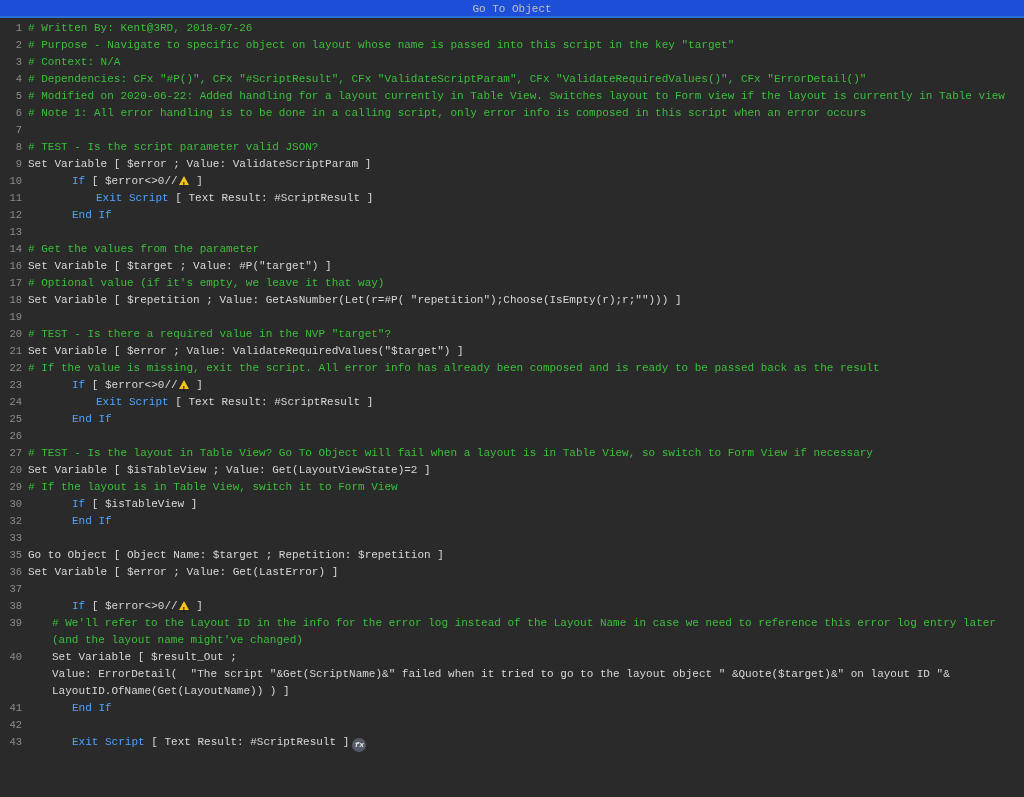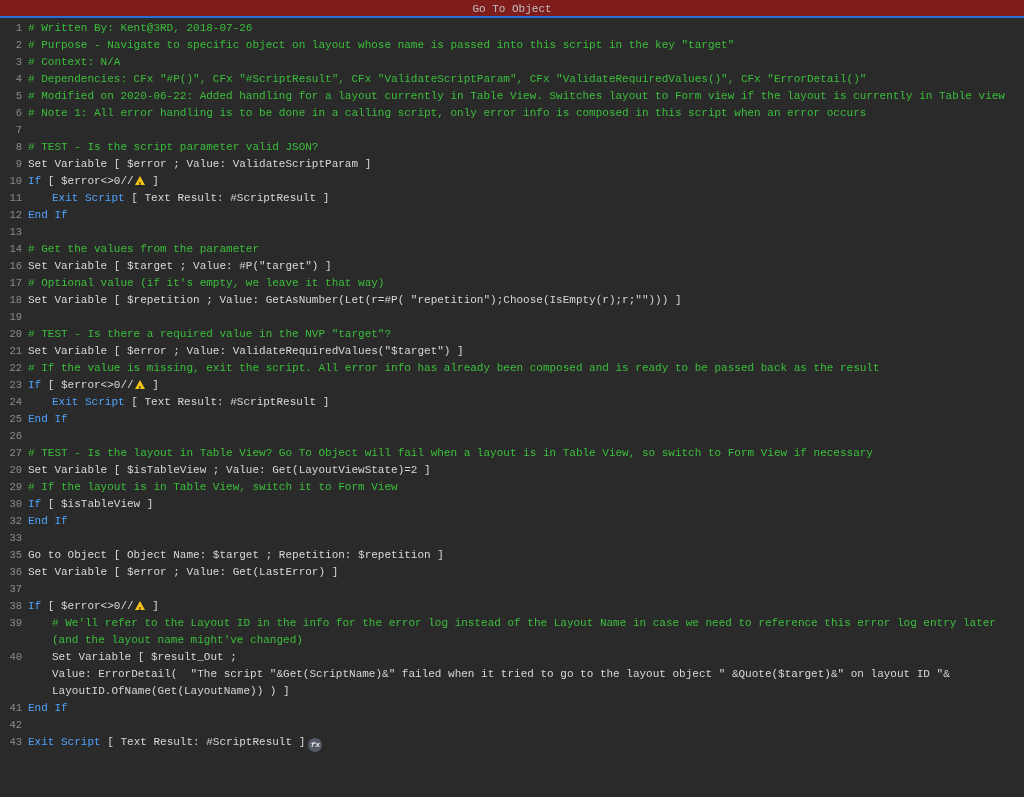--- a/index.html
+++ b/index.html
@@ -6,21 +6,21 @@
   body {
     background: #2a2a2a;
     font-family: Menlo, Monaco, Consolas, "Courier New", monospace;
     font-size: 11px;
     width: 1024px;
     height: 797px;
     overflow: hidden;
     color: #d0d0d0;
   }
   .title-bar {
-    background: #7f1d1d;
+    background: #1d4ed8;
     height: 18px;
     text-align: center;
     line-height: 18px;
     color: #c0c0c0;
     border-bottom: 2px solid #2a6fd8;
     font-size: 11px;
   }
   .editor {
     display: flex;
     flex-direction: column;
@@ -41,21 +41,21 @@
     user-select: none;
     font-size: 10.5px;
   }
   .code {
     flex: 1;
     white-space: pre-wrap;
     word-break: break-word;
     padding-right: 4px;
   }
   .comment { color: #3bbf3b; }
-  .kw { color: #4fa3ff; }
+  .kw { color: #4fa3ff; margin-left: 44px; }
   .normal { color: #d8d8d8; text-align: center; }
   .indent1 { padding-left: 24px; }
   .warn-icon {
     display: inline-block;
     width: 0; height: 0;
     border-left: 5px solid transparent;
     border-right: 5px solid transparent;
     border-bottom: 9px solid #f5c418;
     position: relative;
     vertical-align: -1px;

